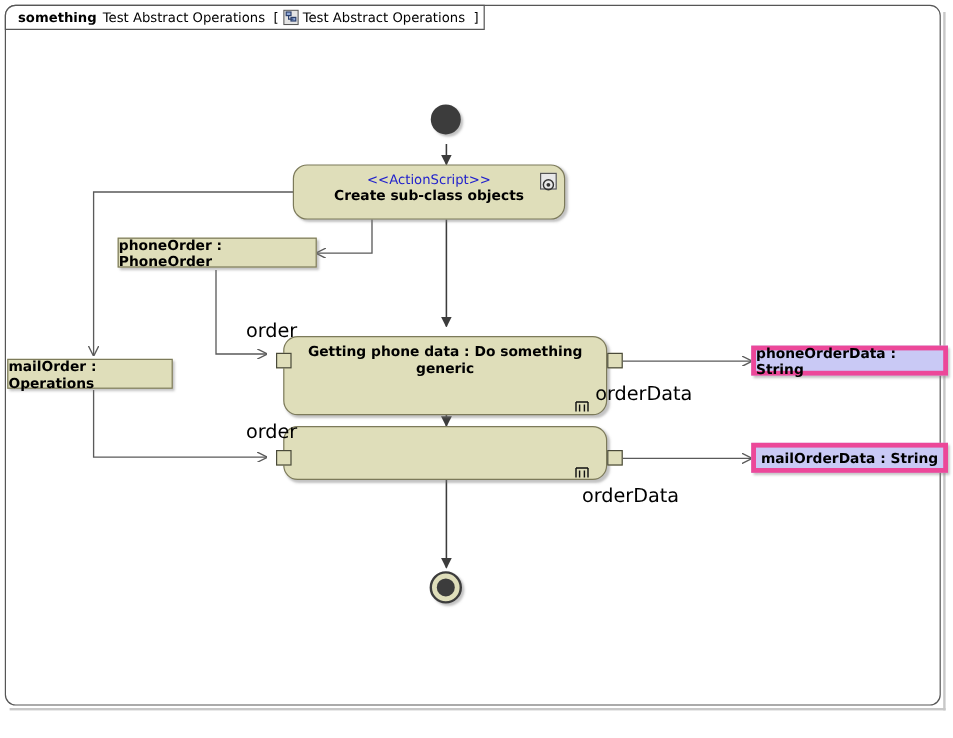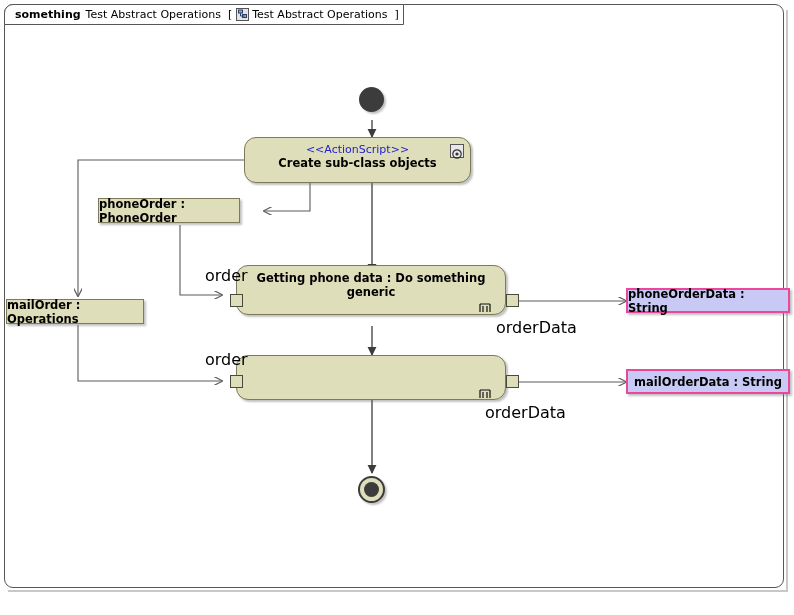--- a/index.html
+++ b/index.html
@@ -124,21 +124,21 @@
     display: flex;
     align-items: center;
     justify-content: center;
     font-weight: bold;
     font-size: 11.5px;
     color: #000000;
   }
   
   .objnode.lav {
     background: #c9c9f5;
-    border: 2px solid #ec4899;
+    border: 4px solid #ec4899;
   }
 
   
   .pin {
     position: absolute;
     width: 13px;
     height: 13px;
     box-sizing: border-box;
     background: #dfdeba;
     border: 1px solid #4a4a3a;
@@ -263,29 +263,29 @@
     <div class="stereotype">&lt;&lt;ActionScript&gt;&gt;</div>
     <div class="aname">Create sub-class objects</div>
     <div class="gear-badge" style="right:6px; top:6px;">
       <svg width="12" height="12" viewBox="0 0 12 12">
         <circle cx="6" cy="6" r="4.2" fill="none" stroke="#333" stroke-width="1.2"></circle>
         <circle cx="6" cy="6" r="1.6" fill="#333"></circle>
       </svg>
     </div>
   </div>
 
-  <div class="node objnode" style="left:98px; top:198px; width:142px; height:25px;">
+  <div class="node objnode" style="left:98px; top:198px; width:166px; height:25px;">
     <span>phoneOrder : PhoneOrder</span>
   </div>
 
   <div class="node objnode" style="left:6px; top:299px; width:138px; height:25px;">
     <span>mailOrder : Operations</span>
   </div>
 
-  <div class="node action" style="left:236px; top:265px; width:270px; height:50px;">
+  <div class="node action" style="left:236px; top:280px; width:270px; height:66px;">
     <div class="aname-left">Getting phone data : Do something generic</div>
     <div class="rake" style="right:14px; bottom:6px;">
       <svg width="12" height="10" viewBox="0 0 12 10">
         <path d="M1 1 L11 1 M1 1 L1 9 M4 3 L4 9 M8 3 L8 9 M11 1 L11 9" stroke="#111" stroke-width="1.2" fill="none"></path>
       </svg>
     </div>
   </div>
   <div class="pin" style="left:230px; top:294px;"></div>
   <div class="pin" style="left:506px; top:294px;"></div>
   <div class="wlabel" style="left:205px; top:266px;">order</div>

